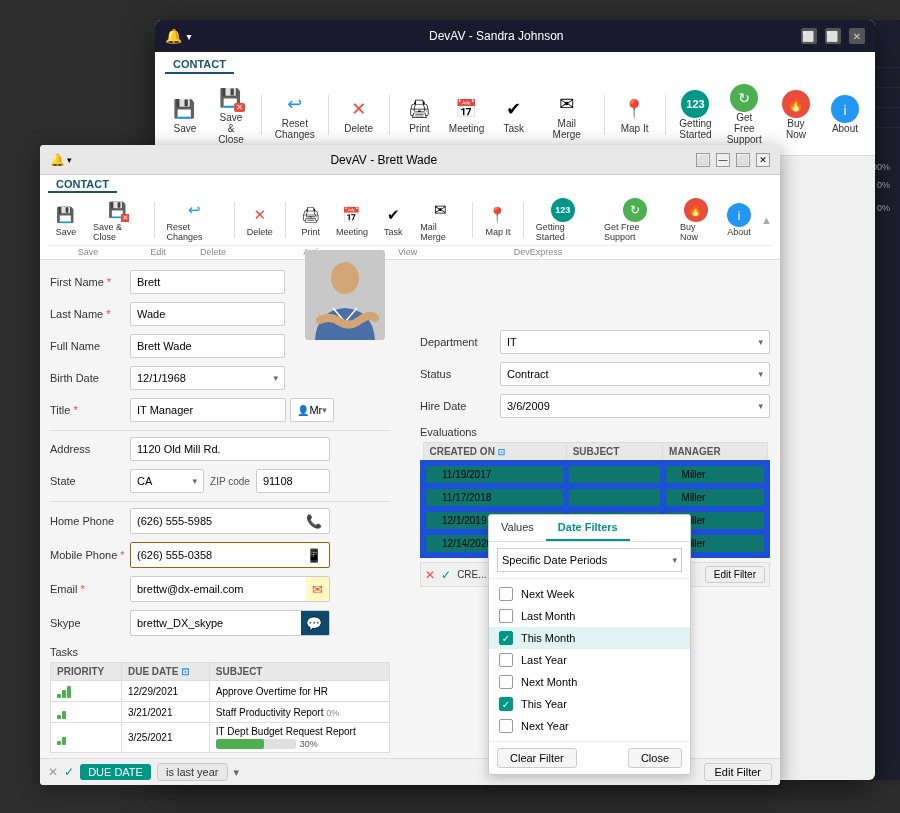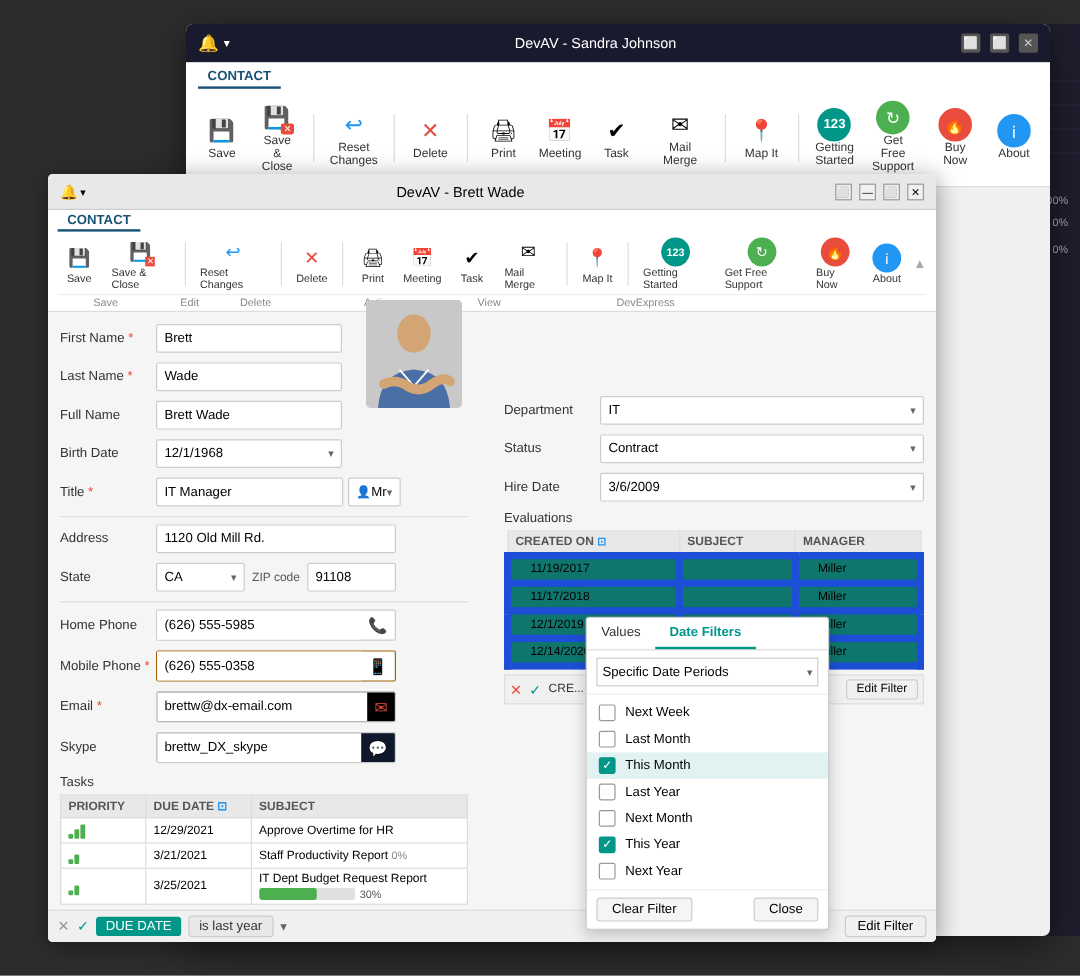--- a/index.html
+++ b/index.html
@@ -726,29 +726,29 @@
       <div class="field-row">
         <span class="field-label required">Mobile Phone</span>
         <div style="display:flex; align-items:center; flex:1; max-width:200px; border:1px solid #a16207; background:#fff; border-radius:2px;">
           <input style="flex: 1 1 0%; border: none; padding: 0px 6px; font-size: 11px; height: 24px; outline: none;" value="(626) 555-0358" readonly="">
           <span style="padding:0 6px;color:#2196F3;font-size:13px;">📱</span>
         </div>
       </div>
 
       <div class="field-row">
         <span class="field-label required">Email</span>
-        <div style="display:flex; align-items:center; flex:1; max-width:200px; border:1px solid #ccc; background:#000000; border-radius:2px;">
+        <div style="display:flex; align-items:center; flex:1; max-width:200px; border:1px solid #ccc; background:#fef9c3; border-radius:2px;">
           <input style="flex: 1 1 0%; border: none; padding: 0px 6px; font-size: 11px; height: 24px; outline: none;" value="brettw@dx-email.com" readonly="">
           <span style="padding:0 6px;color:#e74c3c;font-size:13px;">✉</span>
         </div>
       </div>
 
       <div class="field-row">
         <span class="field-label">Skype</span>
-        <div style="display:flex; align-items:center; flex:1; max-width:200px; border:1px solid #ccc; background:#0f172a; border-radius:2px;">
+        <div style="display:flex; align-items:center; flex:1; max-width:200px; border:1px solid #ccc; background:#0c4a6e; border-radius:2px;">
           <input style="flex: 1 1 0%; border: none; padding: 0px 6px; font-size: 11px; height: 24px; outline: none;" value="brettw_DX_skype" readonly="">
           <span style="padding:0 6px;color:#00aff0;font-size:13px;">💬</span>
         </div>
       </div>
 
       <div class="tasks-section">
         <div class="section-title">Tasks</div>
         <table class="tasks-table">
           <thead>
             <tr>

